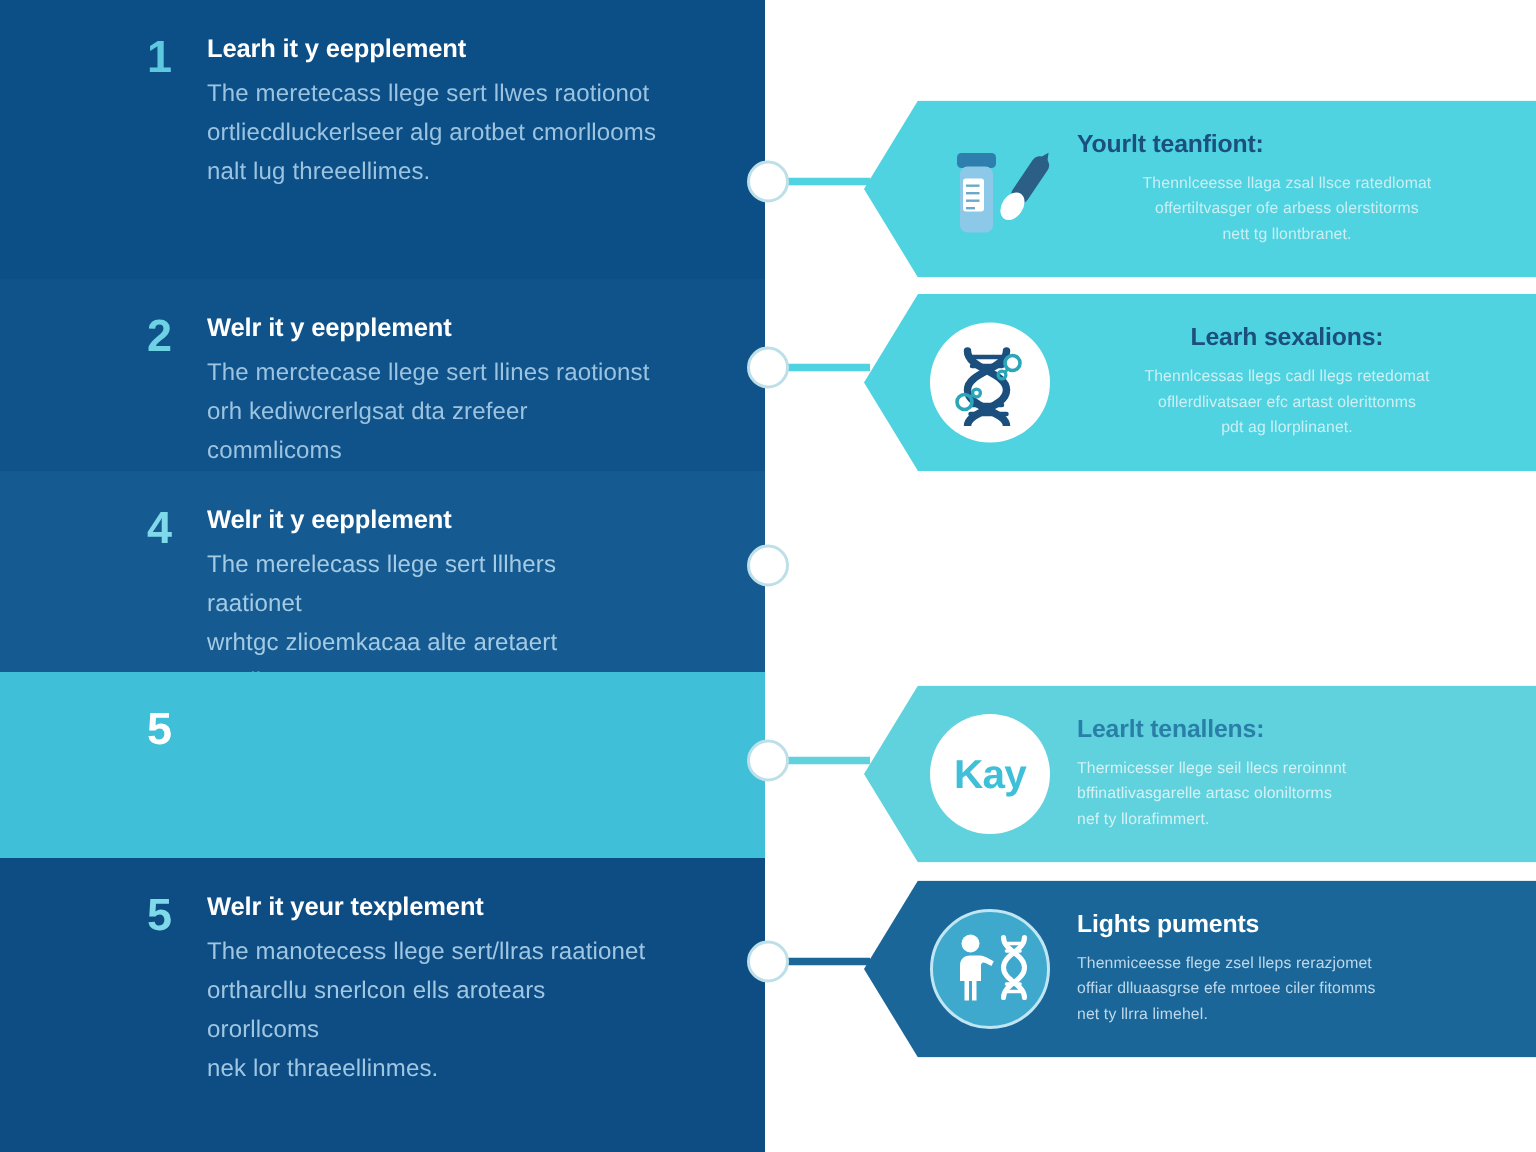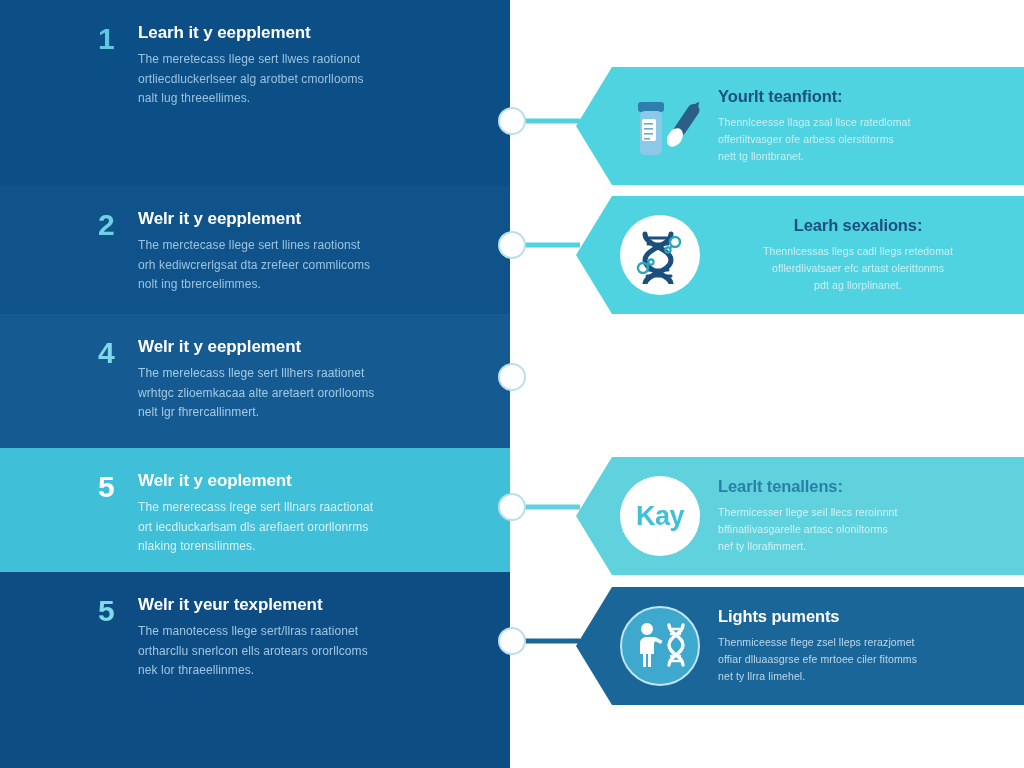--- a/index.html
+++ b/index.html
@@ -28,21 +28,21 @@
     font-size:30px; font-weight:700; line-height:1;
     letter-spacing:-0.5px; flex:0 0 auto;
     margin-top:2px; width:26px; text-align:left;
   }
   .step-text { flex:1 1 auto; max-width:300px; }
   .step-title {
     font-size:17px; font-weight:700; line-height:1.25;
     margin-bottom:7px; letter-spacing:-0.1px;
   }
   .step-body {
-    font-size:12px; line-height:1.62; font-weight:400;
+    font-size:16px; line-height:1.62; font-weight:400;
     letter-spacing:0.1px; white-space:pre-line;
   }
 
   
   .tone-deep   { background:#0b4f86; }
   .tone-deep   .step-num   { color:#5ec8de; }
   .tone-deep   .step-title { color:#ffffff; }
   .tone-deep   .step-body  { color:#9cc4e0; }
 
   .tone-deep2  { background:#10538a; }
@@ -100,21 +100,21 @@
     font-size:16.5px; font-weight:700; line-height:1.2;
     margin-bottom:7px; letter-spacing:-0.1px;
   }
   .card-body {
     font-size:10.5px; line-height:1.62; font-weight:400;
     letter-spacing:0.1px; white-space:pre-line;
   }
 
   .card.aqua  { background:#4fd3e0; }
   .card.aqua  .card-title { color:#1b4f7e; }
-  .card.aqua  .card-body  { color:#c9eef3; }
+  .card.aqua  .card-body  { color:#c9eef3;text-align:center; }
 
   .card.aqua2 { background:#4fd3e0;text-align:center; }
   .card.aqua2 .card-title { color:#1b4f7e; }
   .card.aqua2 .card-body  { color:#cdeff4; }
 
   .card.aqua3 { background:#5fd2dd; }
   .card.aqua3 .card-title { color:#2a7fa8; }
   .card.aqua3 .card-body  { color:#d4f1f5; }
 
   .card.navy  { background:#1b6699; }
@@ -164,26 +164,20 @@
             <div class="step-title">Welr it y eepplement</div>
             <div class="step-body">The merelecass llege sert lllhers raationet
 wrhtgc zlioemkacaa alte aretaert ororllooms
 nelt lgr fhrercallinmert.</div>
           </div>
         </div>
       </div>
       <div class="band tone-teal" style="top: 448px; height: 124px;">
         <div class="band-inner">
           <div class="step-num">5</div>
-          <div class="step-text">
-            <div class="step-title">Welr it y eoplement</div>
-            <div class="step-body">The mererecass lrege sert lllnars raactionat
-ort iecdluckarlsam dls arefiaert ororllonrms
-nlaking torensilinmes.</div>
-          </div>
         </div>
       </div>
       <div class="band tone-navy" style="top: 572px; height: 196px;">
         <div class="band-inner">
           <div class="step-num">5</div>
           <div class="step-text">
             <div class="step-title">Welr it yeur texplement</div>
             <div class="step-body">The manotecess llege sert/llras raationet
 ortharcllu snerlcon ells arotears ororllcoms
 nek lor thraeellinmes.</div>

